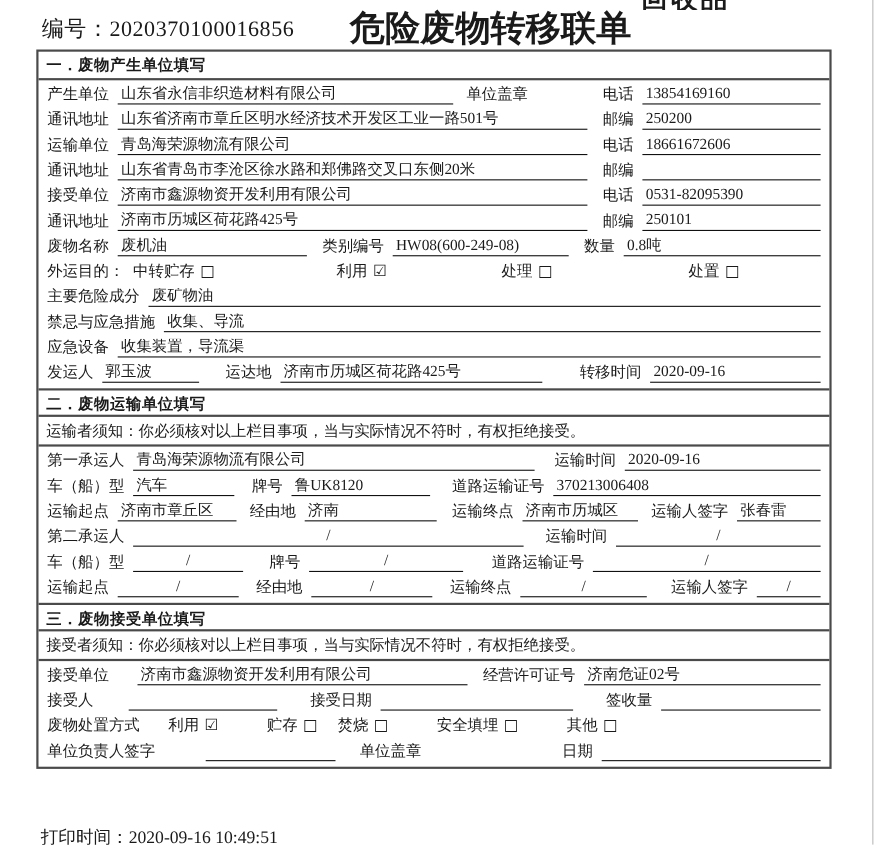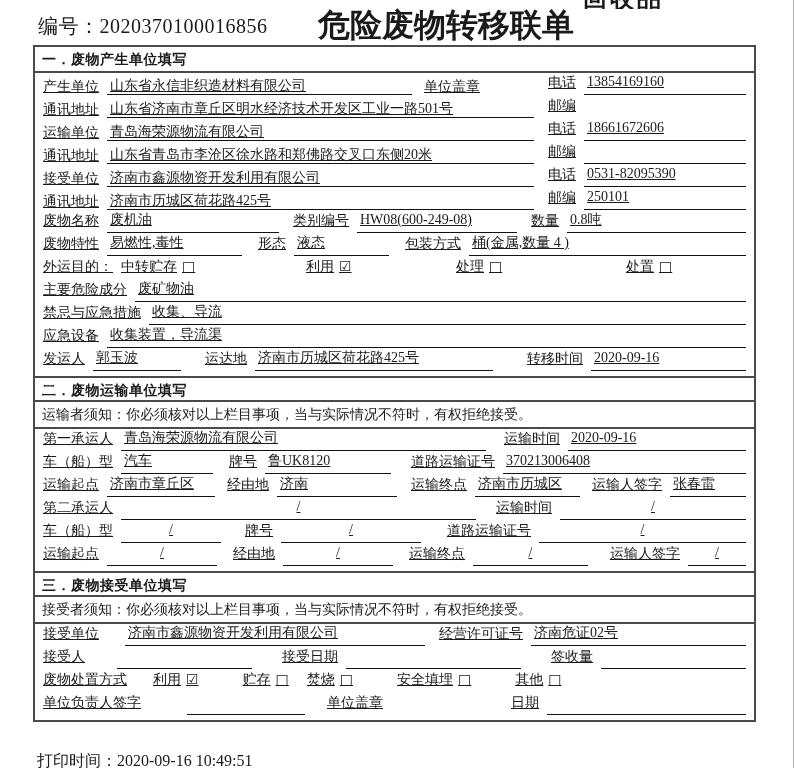--- a/index.html
+++ b/index.html
@@ -17,21 +17,21 @@
   .stamp-clip { position:absolute; left:583px; top:0; width:110px; height:9px; overflow:hidden; }
   .stamp-text { display:block; margin-top:-17px; font-size:24px; font-weight:bold; letter-spacing:3px; font-family:"DejaVu Sans",sans-serif; }
 
   
   .form-table { position:absolute; left:33px; top:45px; width:723px; border:2px solid #4a4a4a; background:#fff; }
   .sec-header { font-weight:bold; font-size:14px; padding:4px 7px 3px 7px; border-bottom:2px solid #4a4a4a; height:26px; font-family:"DejaVu Sans",sans-serif; letter-spacing:.5px; }
   .sec-divider { border-top:2px solid #4a4a4a; }
   .notice-row { padding:4px 15px 3px 7px; border-bottom:2px solid #4a4a4a; height:27px; }
 
   .rows { padding:1px 0 3px 0; }
-  .row { display:flex; height:23px; padding:0 8px 2px 8px;text-decoration:underline; }
+  .row { display:flex; align-items:flex-end; height:23px; padding:0 8px 2px 8px; }
   .lbl { white-space:nowrap; margin-right:8px; line-height:17px; }
   .val { border-bottom:1px solid #111; line-height:16px; padding:0 3px; min-height:17px; white-space:nowrap; overflow:hidden; }
   .grow { flex:1 1 auto; }
   .left-group { width:505px; flex:0 0 505px; display:flex; align-items:flex-end; }
   .ctr { text-align:center; }
   .opt { white-space:nowrap; line-height:17px; }
   .box { font-family:"DejaVu Sans",sans-serif; font-size:14px; margin-left:5px; }
   .spacer { display:inline-block; }
 
   .print-line { position:absolute; left:37px; top:751px; font-size:16px; white-space:nowrap; }
@@ -63,20 +63,21 @@
       <span class="lbl">电话</span>
       <span class="val grow">13854169160</span>
     </div>
 
     <div class="row">
       <div class="left-group">
         <span class="lbl">通讯地址</span>
         <span class="val grow" style="margin-right:14px">山东省济南市章丘区明水经济技术开发区工业一路501号</span>
       </div>
       <span class="lbl">邮编</span>
+      <span class="val grow">250200</span>
     </div>
 
     <div class="row">
       <div class="left-group">
         <span class="lbl">运输单位</span>
         <span class="val grow" style="margin-right:14px">青岛海荣源物流有限公司</span>
       </div>
       <span class="lbl">电话</span>
       <span class="val grow">18661672606</span>
     </div>
@@ -110,28 +111,20 @@
 
     <div class="row">
       <span class="lbl">废物名称</span>
       <span class="val" style="width:172px">废机油</span>
       <span class="lbl" style="margin-left:14px">类别编号</span>
       <span class="val" style="width:160px">HW08(600-249-08)</span>
       <span class="lbl" style="margin-left:14px">数量</span>
       <span class="val grow">0.8吨</span>
     </div>
 
-    <div class="row">
-      <span class="lbl">废物特性</span>
-      <span class="val" style="width:135px">易燃性,毒性</span>
-      <span class="lbl" style="margin-left:16px">形态</span>
-      <span class="val" style="width:95px">液态</span>
-      <span class="lbl" style="margin-left:16px">包装方式</span>
-      <span class="val grow">桶(金属,数量 4 )</span>
-    </div>
 
     <div class="row">
       <span class="lbl">外运目的：</span>
       <span class="opt" style="width:185px"><span>中转贮存</span><span class="box">□</span></span>
       <span class="opt" style="width:150px"><span>利用</span><span class="box">☑</span></span>
       <span class="opt" style="width:170px"><span>处理</span><span class="box">□</span></span>
       <span class="opt"><span>处置</span><span class="box">□</span></span>
     </div>
 
     <div class="row">

